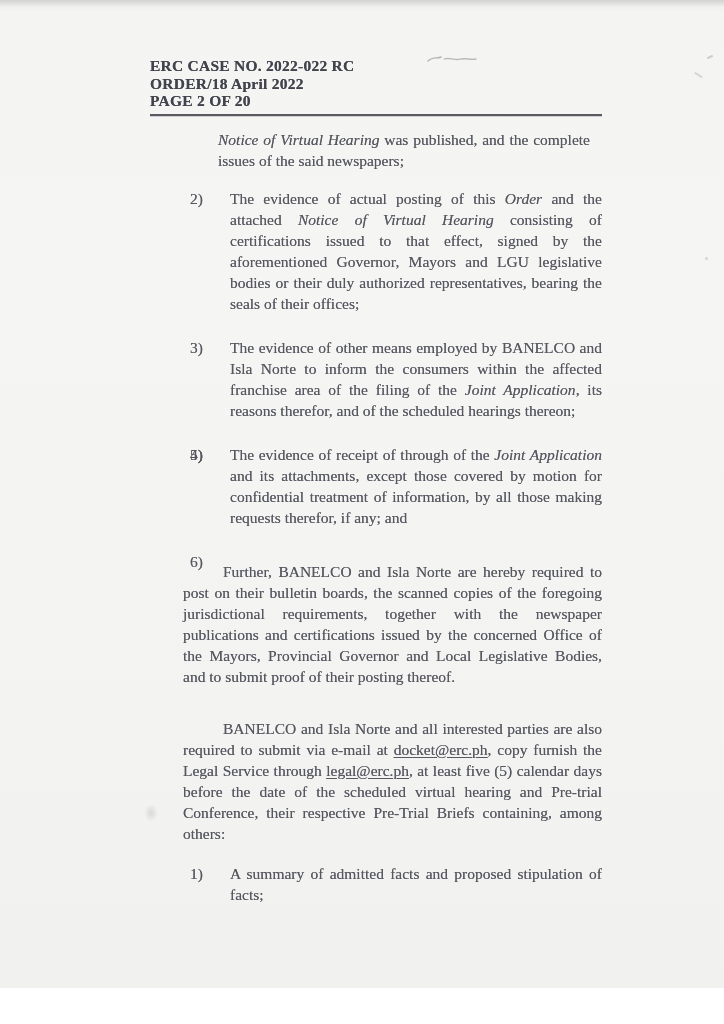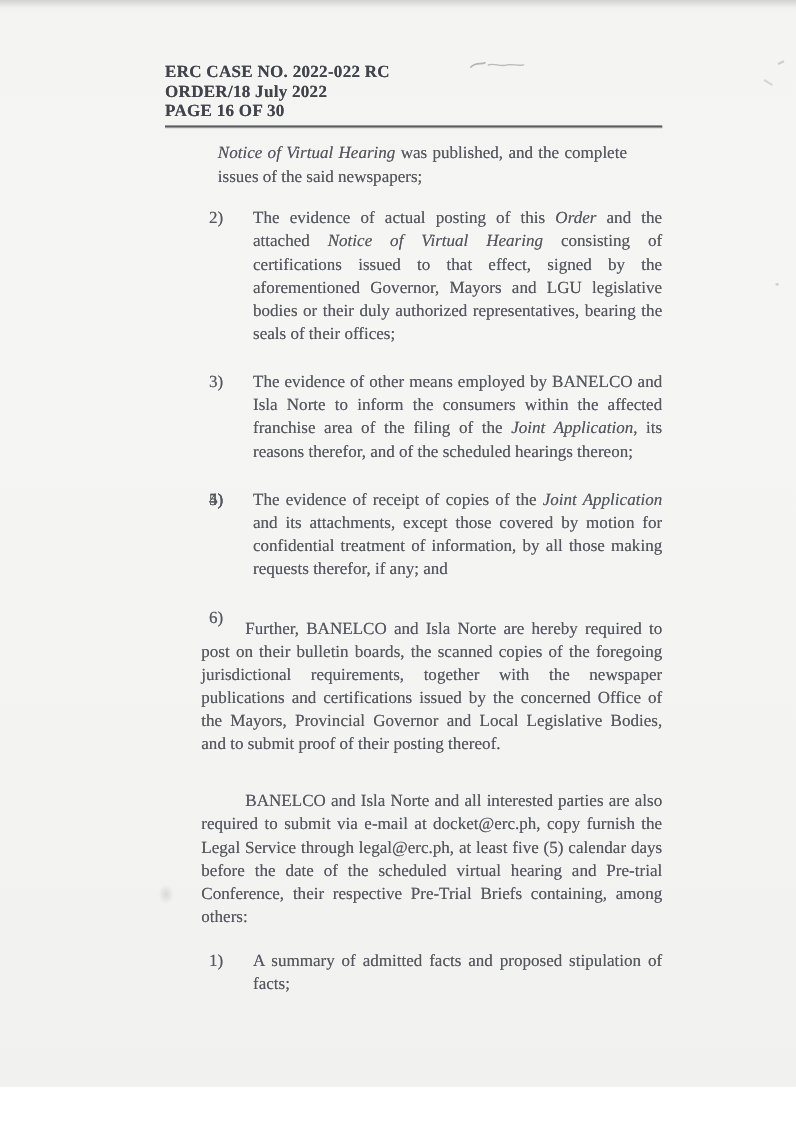--- a/index.html
+++ b/index.html
@@ -29,42 +29,42 @@
     font-size: 15.5px; line-height: 17.5px;
     letter-spacing: 0.25px;
     text-shadow: 0 0 0.6px rgba(66,67,76,0.8);
   }
   .rule {
     margin-top: 4px;
     border-bottom: 2.5px solid #5a5b61;
     box-shadow: 0 0.5px 0.5px rgba(90,91,97,0.5);
   }
   .cont {
-    margin: 13px 0 0 48px; width: 372px;
+    margin: 13px 0 0 68px; width: 372px;
     text-align: justify;
   }
   .li {
     position: relative;
     margin-top: 23px;
     padding-left: 80px;
     text-align: justify;
   }
   .li .num { position: absolute; left: 40px; top: 0; }
   .li.first { margin-top: 17px; }
   .li.tight { margin-top: 21px; }
   .para {
     margin-top: 33px;
     text-align: justify;
     text-indent: 40px;
   }
   .para.second { margin-top: 31px; }
   .list2 { margin-top: -2px; }
   p { margin-bottom: 0; margin-left: 33px; }
   .it { font-style: italic; }
-  .ul { text-underline-offset: 2px; }
+  .ul { text-decoration: underline; text-underline-offset: 2px; }
   .scribble { position: absolute; left: 424px; top: 50px; opacity: 0.75; }
   .speck { position: absolute; background: #b8b8bc; }
   .speck.s1 { left: 707px; top: 56px; width: 6px; height: 2px; transform: rotate(-25deg); opacity: 0.65; }
   .speck.s2 { left: 694px; top: 74px; width: 9px; height: 1.5px; transform: rotate(32deg); opacity: 0.5; }
   .speck.s3 { left: 705px; top: 257px; width: 3px; height: 3px; border-radius: 50%; opacity: 0.55; }
   .smudge {
     position: absolute; left: 144px; top: 804px; width: 14px; height: 18px;
     background: radial-gradient(ellipse at center, rgba(150,150,156,0.28), rgba(150,150,156,0) 70%);
   }
 </style>
@@ -81,42 +81,42 @@
   </svg>
   <div class="speck s1"></div>
   <div class="speck s2"></div>
   <div class="speck s3"></div>
   <div class="smudge"></div>
 
   <div class="content">
 
     <header>
       <div class="hdr">ERC CASE NO. 2022-022 RC</div>
-      <div class="hdr">ORDER/18 July 2022</div>
-      <div class="hdr">PAGE 16 OF 30</div>
+      <div class="hdr">ORDER/18 April 2022</div>
+      <div class="hdr">PAGE 2 OF 20</div>
       <div class="rule"></div>
     </header>
 
     <p class="cont"><span class="it">Notice of Virtual Hearing</span><span> was published, and the complete issues of the said newspapers;</span></p>
 
     <div>
       <div class="li first">
         <span class="num">2)</span>
         <span class="txt"><span>The evidence of actual posting of this </span><span class="it">Order</span><span> and the attached </span><span class="it">Notice of Virtual Hearing</span><span> consisting of certifications issued to that effect, signed by the aforementioned Governor, Mayors and LGU legislative bodies or their duly authorized representatives, bearing the seals of their offices;</span></span>
       </div>
       <div class="li">
         <span class="num">3)</span>
         <span class="txt"><span>The evidence of other means employed by BANELCO and Isla Norte to inform the consumers within the affected franchise area of the filing of the </span><span class="it">Joint Application</span><span>, its reasons therefor, and of the scheduled hearings thereon;</span></span>
       </div>
       <div class="li">
         <span class="num">4)</span>
       </div>
       <div class="li">
         <span class="num">5)</span>
-        <span class="txt"><span>The evidence of receipt of copies of the </span><span class="it">Joint Application</span><span> and its attachments, except those covered by motion for confidential treatment of information, by all those making requests therefor, if any; and</span></span>
+        <span class="txt"><span>The evidence of receipt of through of the </span><span class="it">Joint Application</span><span> and its attachments, except those covered by motion for confidential treatment of information, by all those making requests therefor, if any; and</span></span>
       </div>
       <div class="li">
         <span class="num">6)</span>
       </div>
     </div>
 
     <p class="para"><span>Further, BANELCO and Isla Norte are hereby required to post on their bulletin boards, the scanned copies of the foregoing jurisdictional requirements, together with the newspaper publications and certifications issued by the concerned Office of the Mayors, Provincial Governor and Local Legislative Bodies, and to submit proof of their posting thereof.</span></p>
 
     <p class="para second"><span>BANELCO and Isla Norte and all interested parties are also required to submit via e-mail at </span><span class="ul">docket@erc.ph</span><span>, copy furnish the Legal Service through </span><span class="ul">legal@erc.ph</span><span>, at least five (5) calendar days before the date of the scheduled virtual hearing and Pre-trial Conference, their respective Pre-Trial Briefs containing, among others:</span></p>
 

